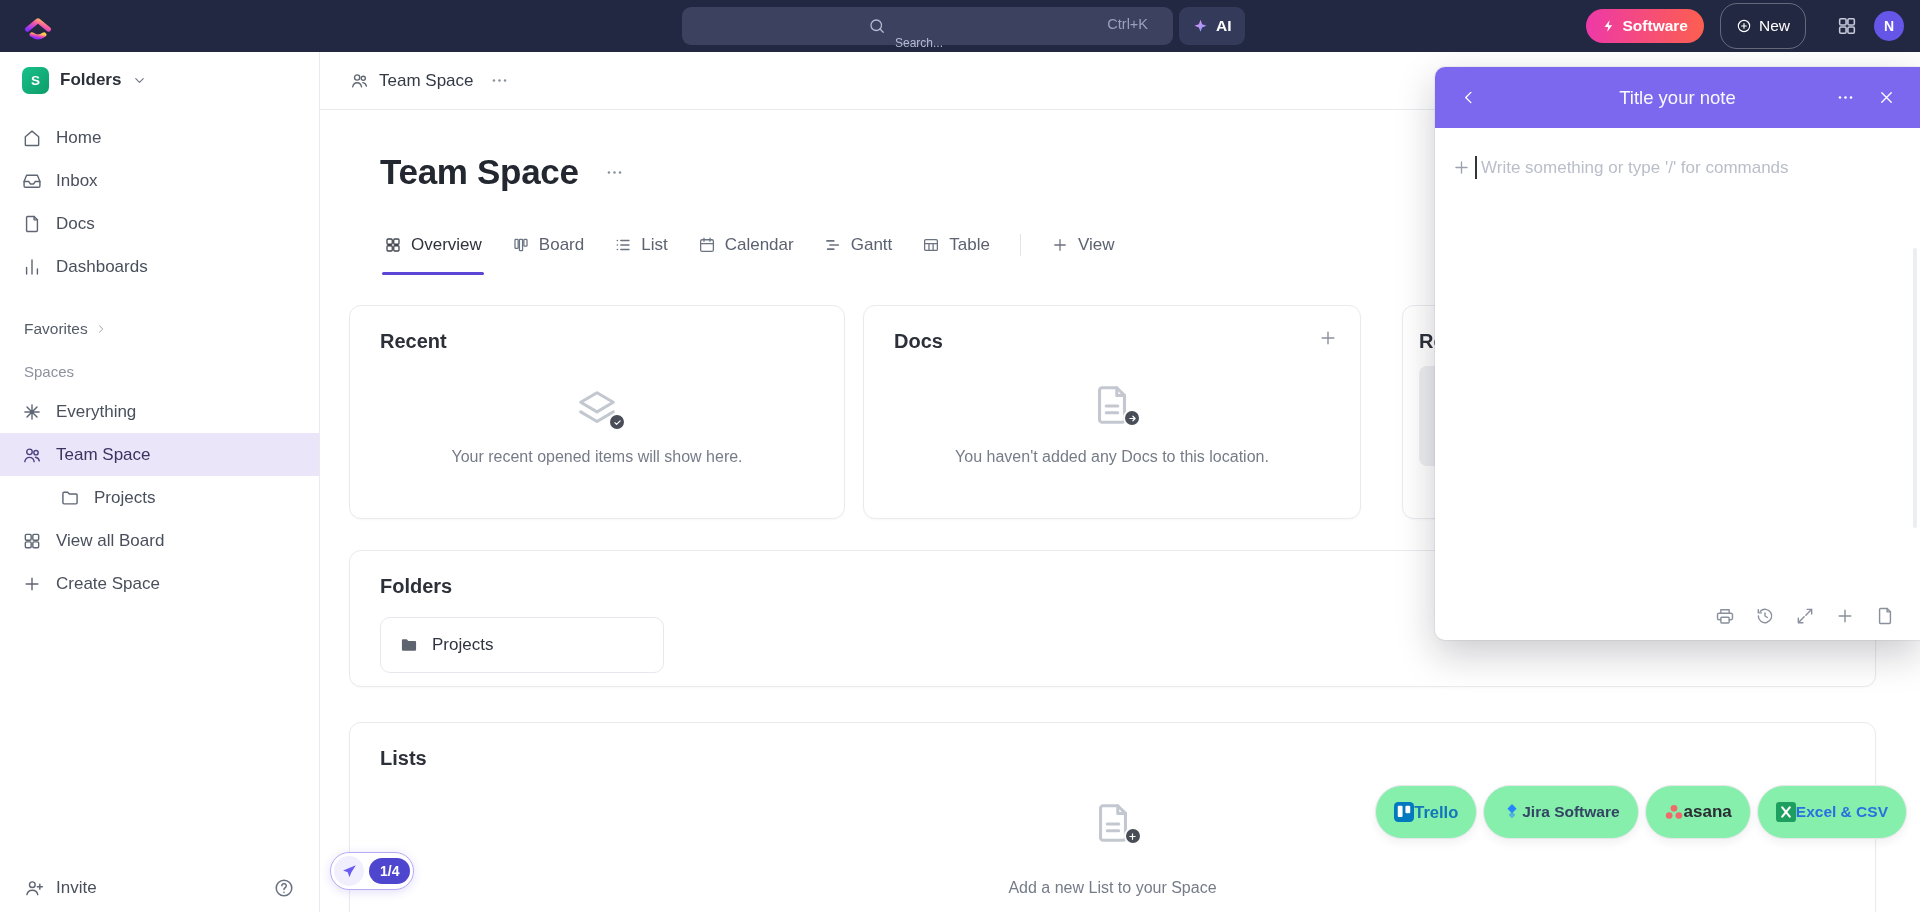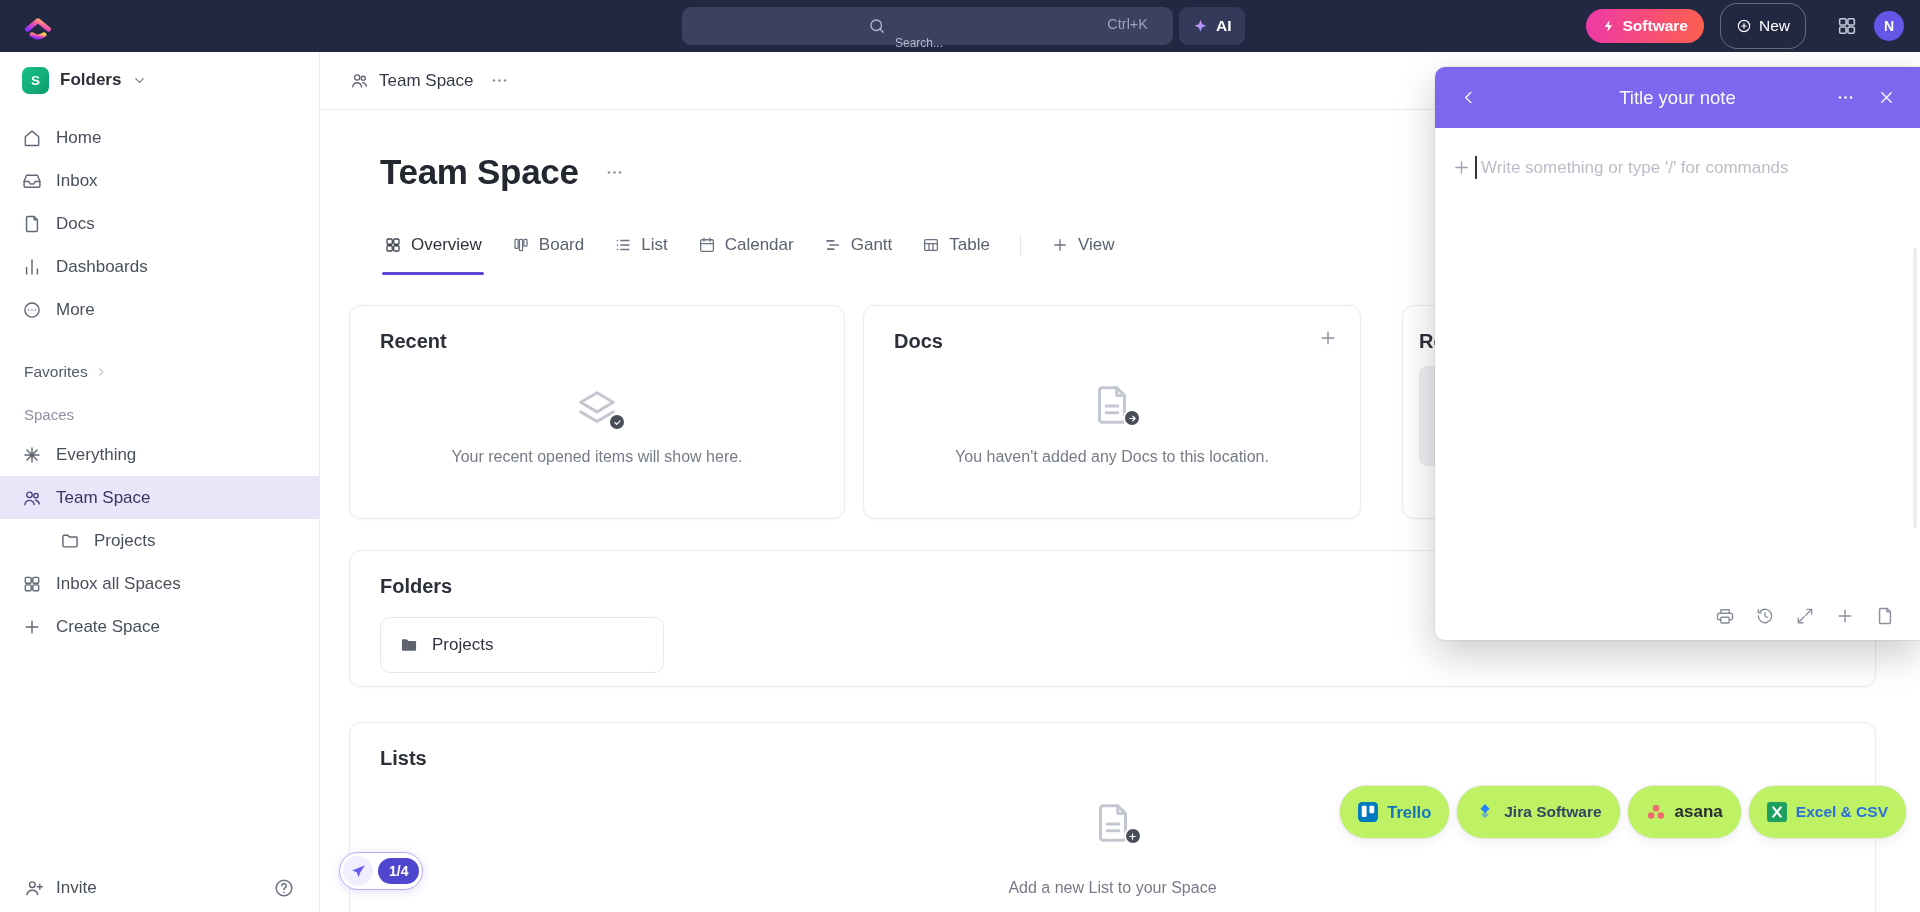--- a/index.html
+++ b/index.html
@@ -83,28 +83,28 @@
   .badge .ic { width:9px; height:9px; stroke-width:3.2; }
   .empty-text { position:absolute; left:0; right:0; text-align:center; color:#757c88; font-size:16px; }
   .card-recent .empty-text, .card-docs .empty-text { top:142px; }
   .card-lists .empty-text { top:156px; }
   .card-plus { position:absolute; right:22px; top:22px; color:#8a909c; }
   .card-plus .ic { width:20px; height:20px; }
   .folder-item { position:absolute; left:30px; top:66px; width:284px; height:56px; border:1px solid #e7e8ed; border-radius:10px; display:flex; align-items:center; padding:0 18px; gap:13px; font-size:17px; color:#2f3440; cursor:pointer; background:#fff; }
   .folder-item .ic { width:20px; height:20px; color:#5d6470; }
 
   .import-pills { position:absolute; right:13px; top:733px; display:flex; gap:6px; z-index:5; }
-  .pill { height:54px; border-radius:27px; background:#bef264; border:1px solid #e6e7eb; box-shadow:0 4px 10px rgba(20,22,40,.06); display:flex; align-items:center; gap:9px; padding:0 18px; cursor:pointer; font-family:inherit; }
+  .pill { height:54px; border-radius:27px; background:#86efac; border:1px solid #e6e7eb; box-shadow:0 4px 10px rgba(20,22,40,.06); display:flex; align-items:center; padding:0 18px; cursor:pointer; font-family:inherit; }
   .pill .mark { width:20px; height:20px; }
   .pill-trello .pill-label { color:#1275bc; font-weight:800; font-size:16.5px; }
   .pill-jira .pill-label { color:#344563; font-weight:600; font-size:15.5px; }
   .pill-asana .pill-label { color:#2b2d33; font-weight:600; font-size:17px; }
   .pill-excel .pill-label { color:#2a6fe0; font-weight:600; font-size:15.5px; }
 
-  .onboard { position:absolute; left:19px; top:800px; display:flex; align-items:center; gap:5px; background:#fff; border:1.5px solid #b7abf8; border-radius:20px; padding:3px; box-shadow:0 2px 10px rgba(90,70,220,.18); cursor:pointer; z-index:5; }
+  .onboard { position:absolute; left:10px; top:800px; display:flex; align-items:center; gap:5px; background:#fff; border:1.5px solid #b7abf8; border-radius:20px; padding:3px; box-shadow:0 2px 10px rgba(90,70,220,.18); cursor:pointer; z-index:5; }
   .rocket-wrap { width:30px; height:30px; border-radius:50%; background:#f1eefe; color:#6a5cf0; display:flex; align-items:center; justify-content:center; }
   .rocket-wrap .ic { width:17px; height:17px; }
   .onboard-progress { background:#4f46cf; color:#fff; font-weight:700; font-size:14px; border-radius:14px; padding:5px 11px; }
 
   
   .note-panel { position:absolute; left:1435px; top:67px; width:485px; height:573px; background:#fff; border-radius:10px 0 0 10px; box-shadow:0 14px 38px rgba(16,18,35,.22), 0 0 0 1px rgba(16,18,35,.05); z-index:50; }
   .note-header { height:61px; background:#7b68ee; border-radius:10px 0 0 0; display:flex; align-items:center; padding:0 24px; position:relative; color:#fff; }
   .note-header .icon-btn { color:#fff; }
   .note-title { position:absolute; left:0; right:0; text-align:center; font-size:18.5px; font-weight:500; color:rgba(255,255,255,.96); pointer-events:none; }
   .note-header-right { margin-left:auto; display:flex; align-items:center; gap:22px; }
@@ -346,26 +346,20 @@
           <use href="#i-doc"></use>
         </svg>
       <span>Docs</span>
     </div>
     <div class="nav-item">
       <svg class="ic">
           <use href="#i-bars"></use>
         </svg>
       <span>Dashboards</span>
     </div>
-    <div class="nav-item">
-      <svg class="ic">
-          <use href="#i-more"></use>
-        </svg>
-      <span>More</span>
-    </div>
   </div>
 
   <div class="fav-row">
     <span>Favorites</span>
     <svg class="ic">
         <use href="#i-chev-right"></use>
       </svg>
   </div>
 
   <div class="spaces-label">Spaces</div>
@@ -386,21 +380,21 @@
     <div class="nav-item nested">
       <svg class="ic">
           <use href="#i-folder"></use>
         </svg>
       <span>Projects</span>
     </div>
     <div class="nav-item">
       <svg class="ic">
           <use href="#i-grid4"></use>
         </svg>
-      <span>Inbox all Spaces</span>
+      <span>View all Board</span>
     </div>
     <div class="nav-item">
       <svg class="ic">
           <use href="#i-plus"></use>
         </svg>
       <span>Create Space</span>
     </div>
   </div>
 
   <div class="sidebar-bottom">

